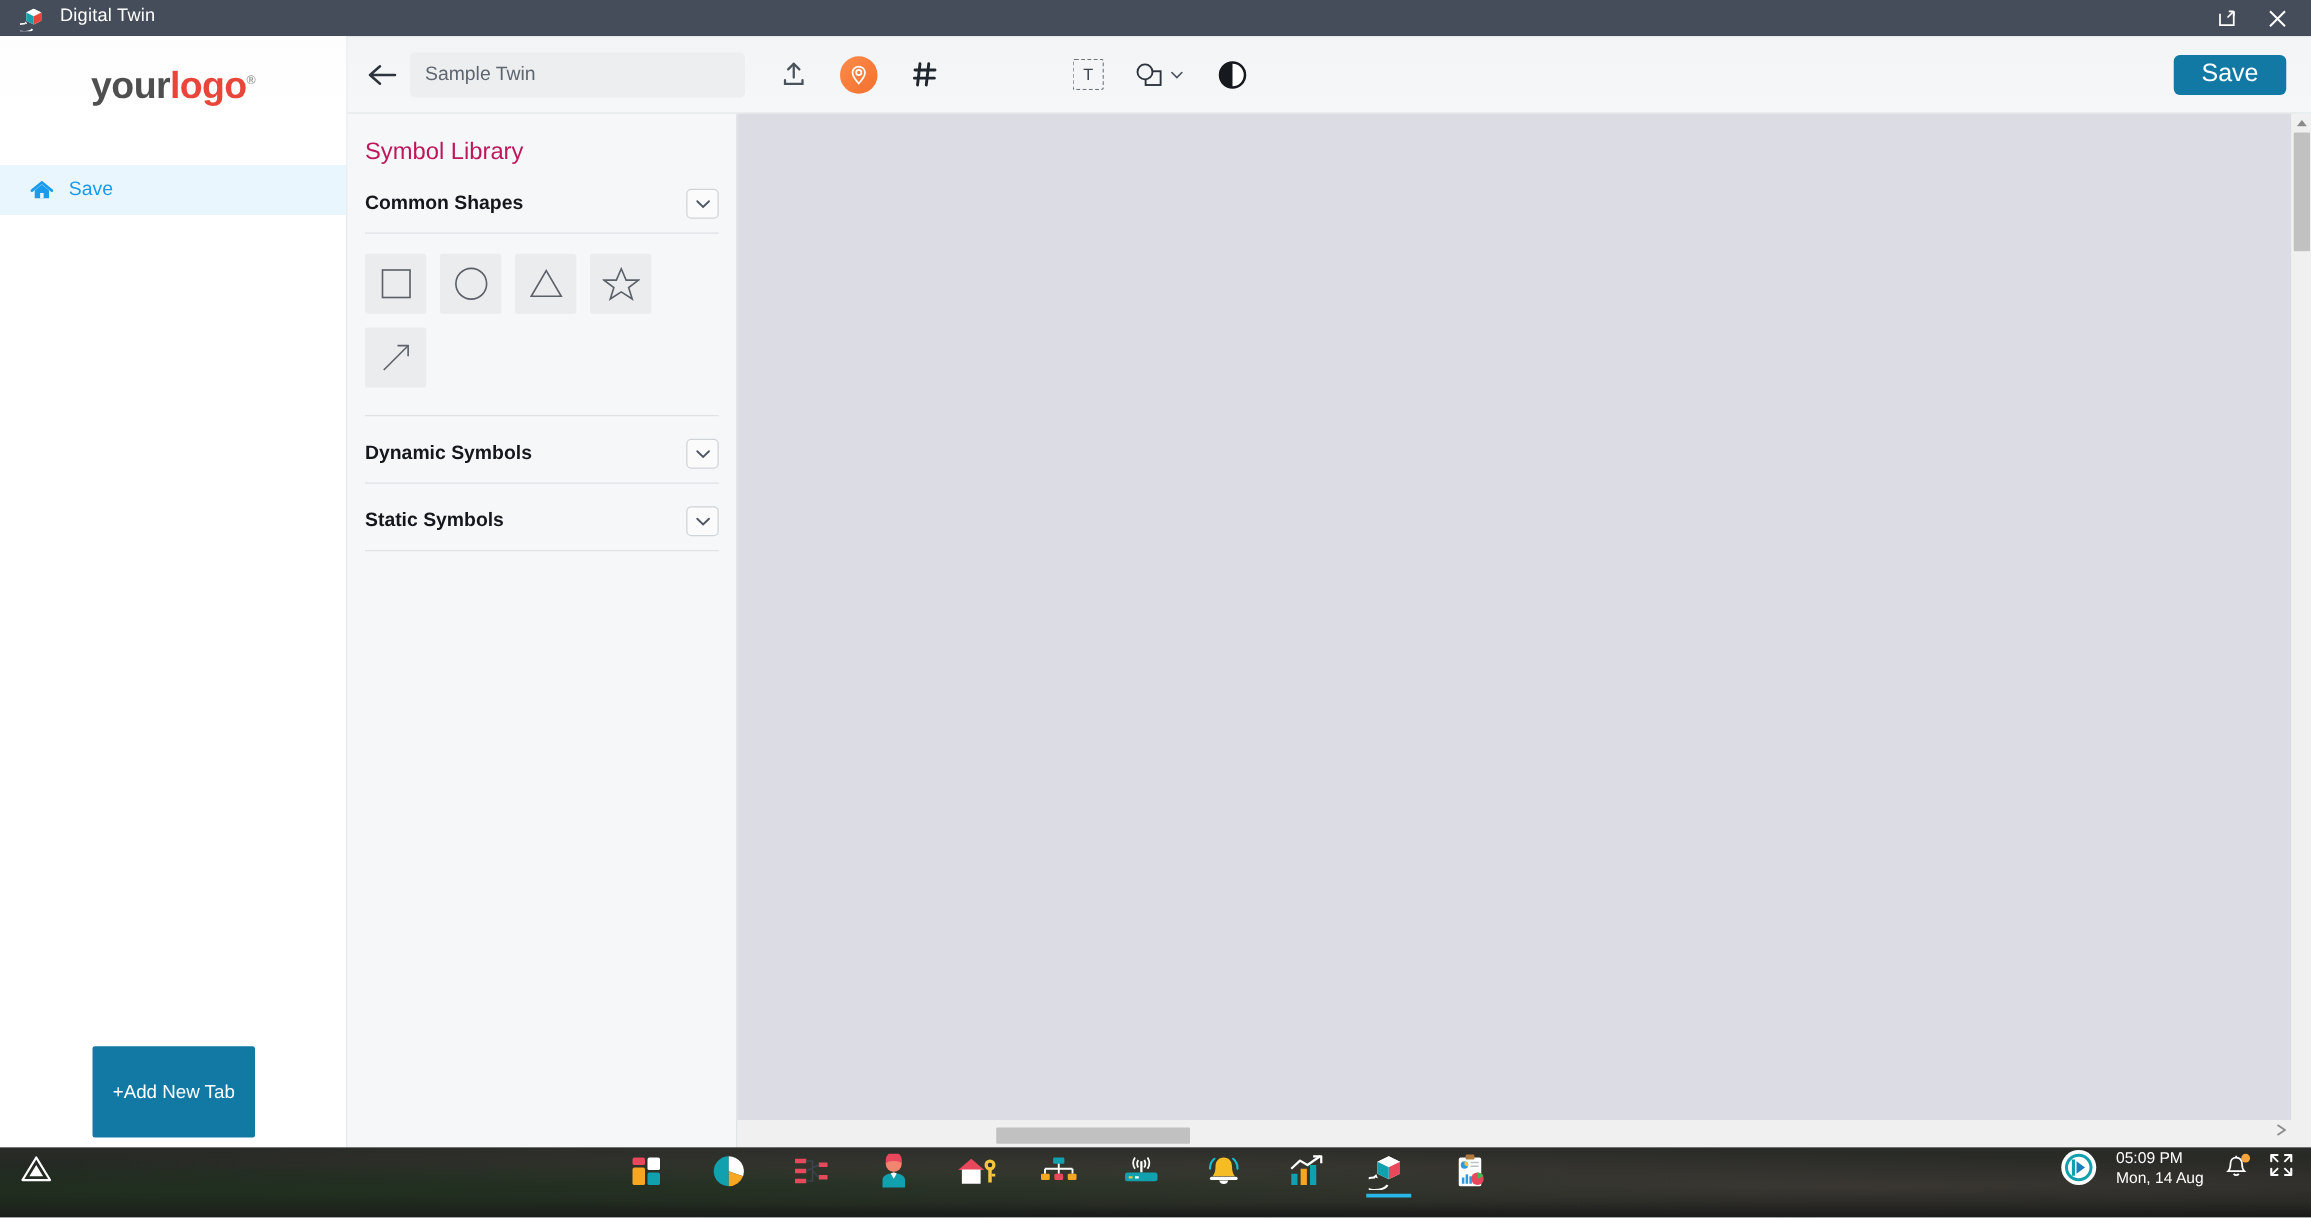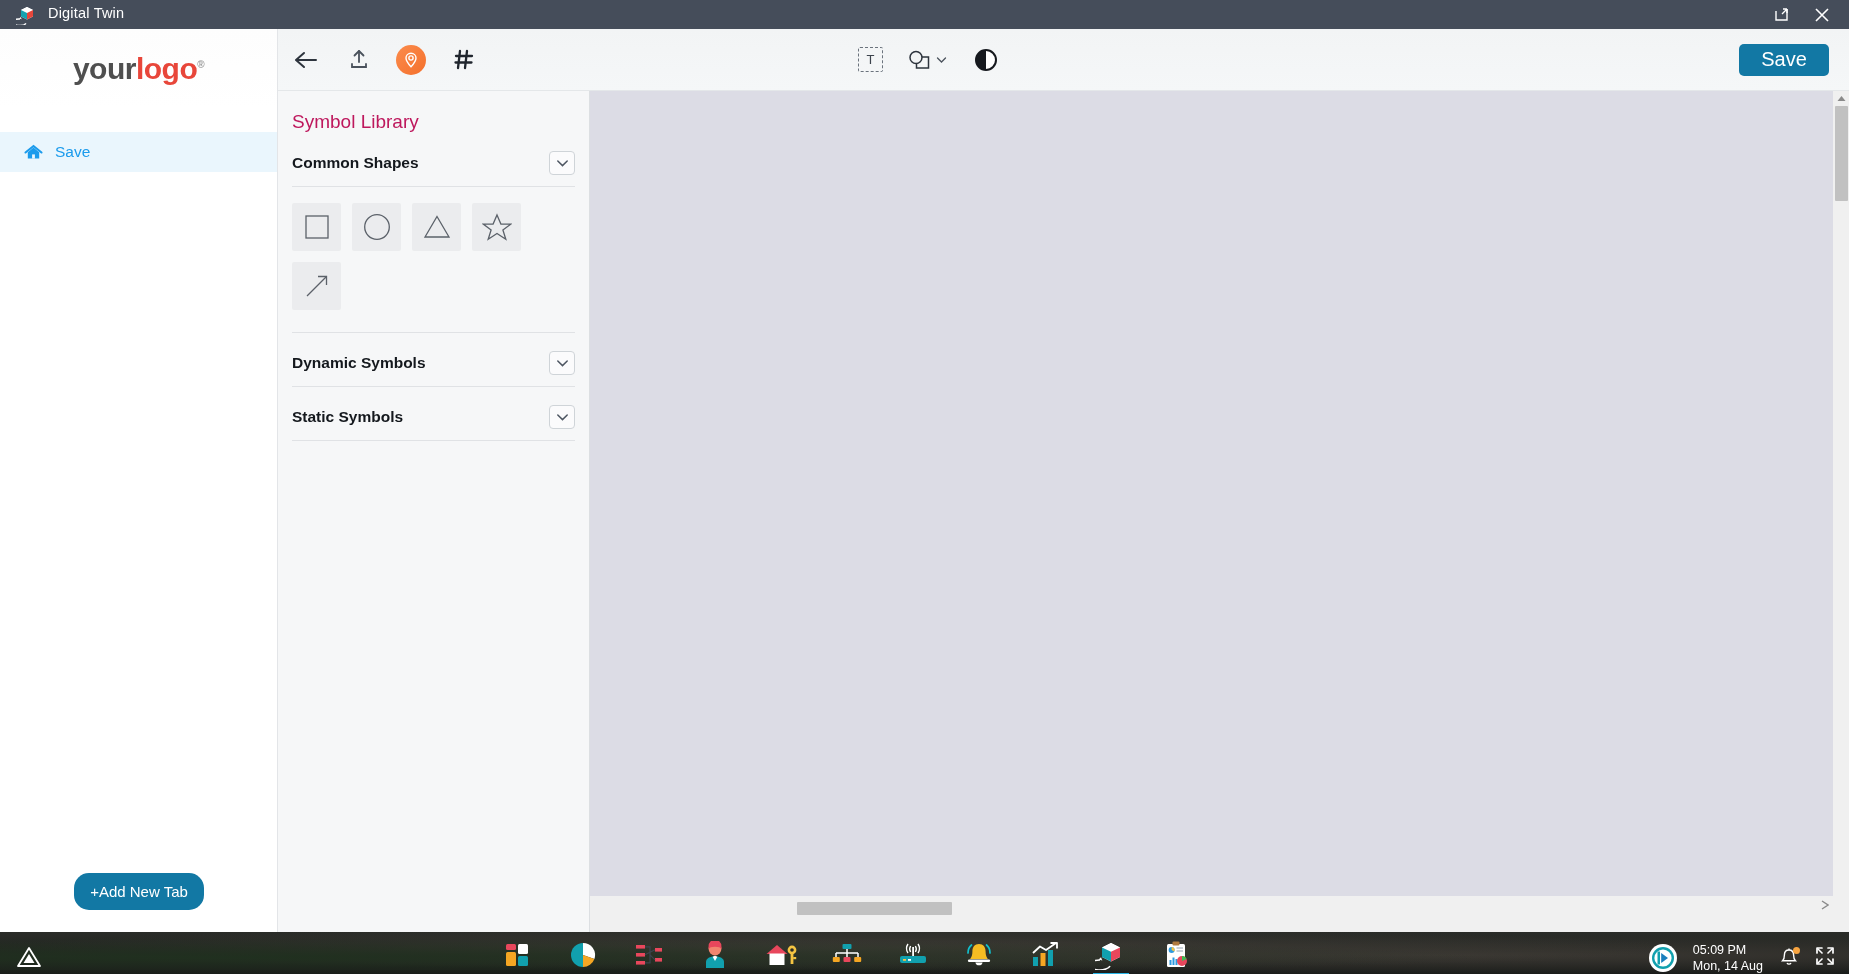--- a/index.html
+++ b/index.html
@@ -34,22 +34,22 @@
   .logo-logo { color: #e8463a; }
   .logo-reg { font-size: 10px; color: #9a9a9a; vertical-align: super; font-weight: 700; }
   .nav-gap { height: 23px; background: #fff; }
   .nav-item {
     height: 40px; display: flex; align-items: center; gap: 12px;
     padding-left: 24px; background: #eaf6fd; color: #1b9bec; font-size: 15.5px; cursor: pointer;
   }
   .nav-item .ico { display: flex; align-items: center; }
   .addtab-wrap { position: absolute; bottom: 22px; left: 0; width: 278px; display: flex; justify-content: center; }
   .addtab-btn {
-    background: #1278a4; color: #fff; border: none; border-radius: 15px;
-    font-size: 15px; padding: 10px 16px; cursor: pointer; font-family: inherit;
+    background: #1278a4; color: #fff; border: none; border-radius: 2px;
+    font-size: 15px; padding: 28px 16px; cursor: pointer; font-family: inherit;
   }
 
   
   .toolbar {
     position: absolute; top: 29px; left: 278px; width: 1571px; height: 62px;
     background: linear-gradient(#f2f4f5,#f5f7f8); border-bottom: 1px solid #e4e7e9;
     display: flex; align-items: center;
   }
   .back-arrow { margin-left: 14px; width: 28px; height: 28px; display: flex; align-items: center; justify-content: center; cursor: pointer; }
   .twin-name {
@@ -117,22 +117,22 @@
     position: absolute; bottom: 16px; left: 0; width: 1243px; height: 16px; background: #f0f0f0;
   }
   .hthumb {
     position: absolute; left: 207px; top: 2px; width: 155px; height: 13px;
     background: #c1c1c1; border-radius: 1px; cursor: pointer;
   }
   .hscroll-right-arrow { position: absolute; right: 20px; bottom: 18px; cursor: pointer; }
 
   
   .taskbar {
-    position: absolute; bottom: 0; left: 0; width: 1849px; height: 42px;
-    background: #1f2424; display: flex; align-items: flex-end; overflow: hidden;
+    position: absolute; bottom: 0; left: 0; width: 1849px; height: 56px;
+    background: #1f2424; display: flex; align-items: flex-start; overflow: hidden;
   }
   .taskbar::before {
     content: ""; position: absolute; inset: 0;
     background:
       radial-gradient(ellipse at 12% 60%, #20301f 0%, rgba(30,38,30,0) 55%),
       radial-gradient(ellipse at 45% 40%, #3c3a34 0%, rgba(45,44,40,0) 60%),
       radial-gradient(ellipse at 78% 55%, #3a3732 0%, rgba(40,38,34,0) 60%),
       linear-gradient(#2a2c28, #191b19);
   }
   .tb-start { position: relative; z-index: 2; margin-left: 12px; width: 34px; height: 34px;
@@ -208,20 +208,21 @@
       <button class="addtab-btn">+Add New Tab</button>
     </div>
   </div>
 
   <div class="toolbar">
     <span class="back-arrow">
       <svg width="24" height="18" viewBox="0 0 24 18">
         <path d="M2 9 L22 9 M2 9 L10 2 M2 9 L10 16" fill="none" stroke="#2d343d" stroke-width="2" stroke-linecap="round" stroke-linejoin="round"></path>
       </svg>
     </span>
+    <input class="twin-name" value="Sample Twin" style="">
 
     <div class="tool-icons">
       <span class="tool-btn">
         <svg width="20" height="21" viewBox="0 0 20 21">
           <path d="M10 2 L10 13" stroke="#4a525c" stroke-width="1.8" fill="none" stroke-linecap="round"></path>
           <path d="M5.5 6.5 L10 2 L14.5 6.5" stroke="#4a525c" stroke-width="1.8" fill="none" stroke-linecap="round" stroke-linejoin="round"></path>
           <path d="M3 15 L3 18 L17 18 L17 15" stroke="#4a525c" stroke-width="1.8" fill="none" stroke-linecap="round"></path>
         </svg>
       </span>
       <span class="pin-btn">

